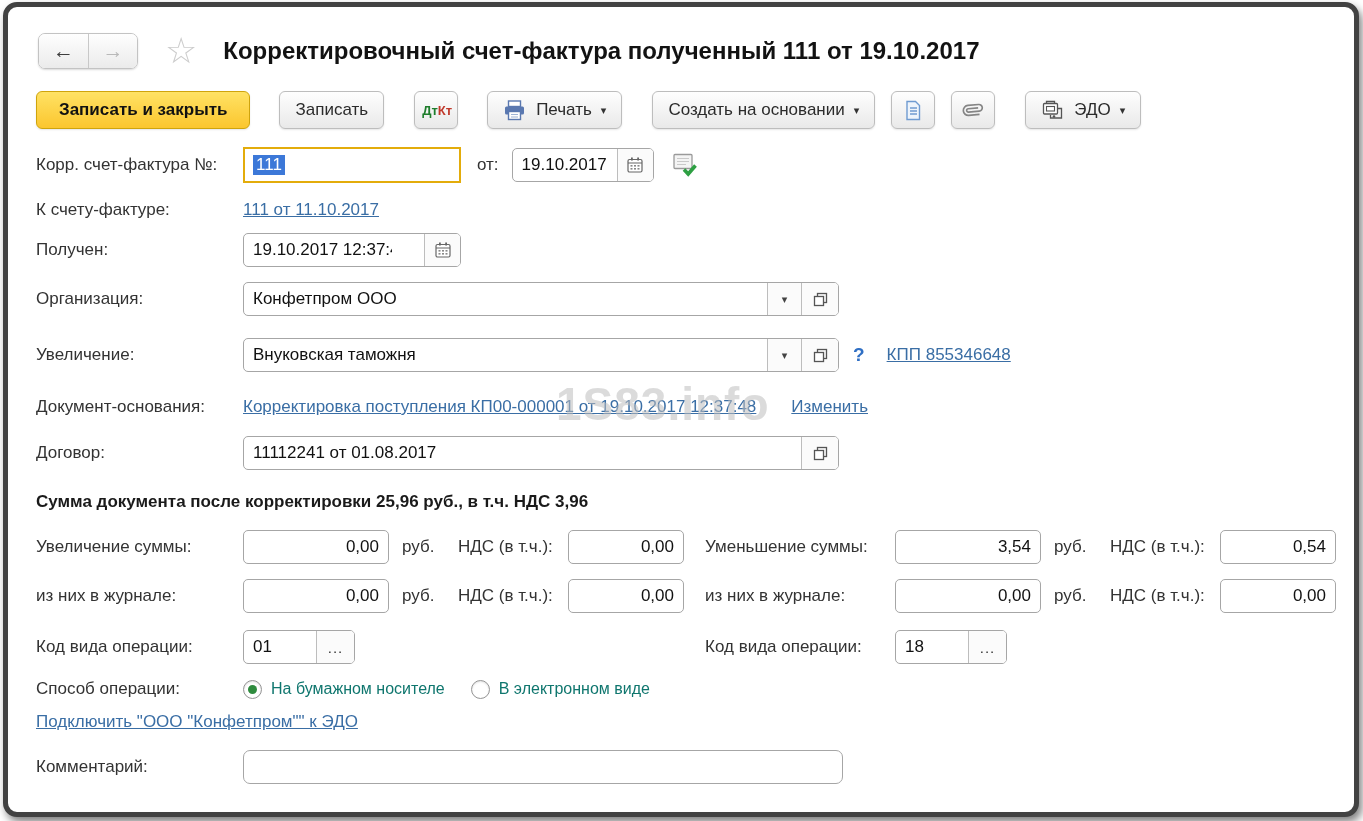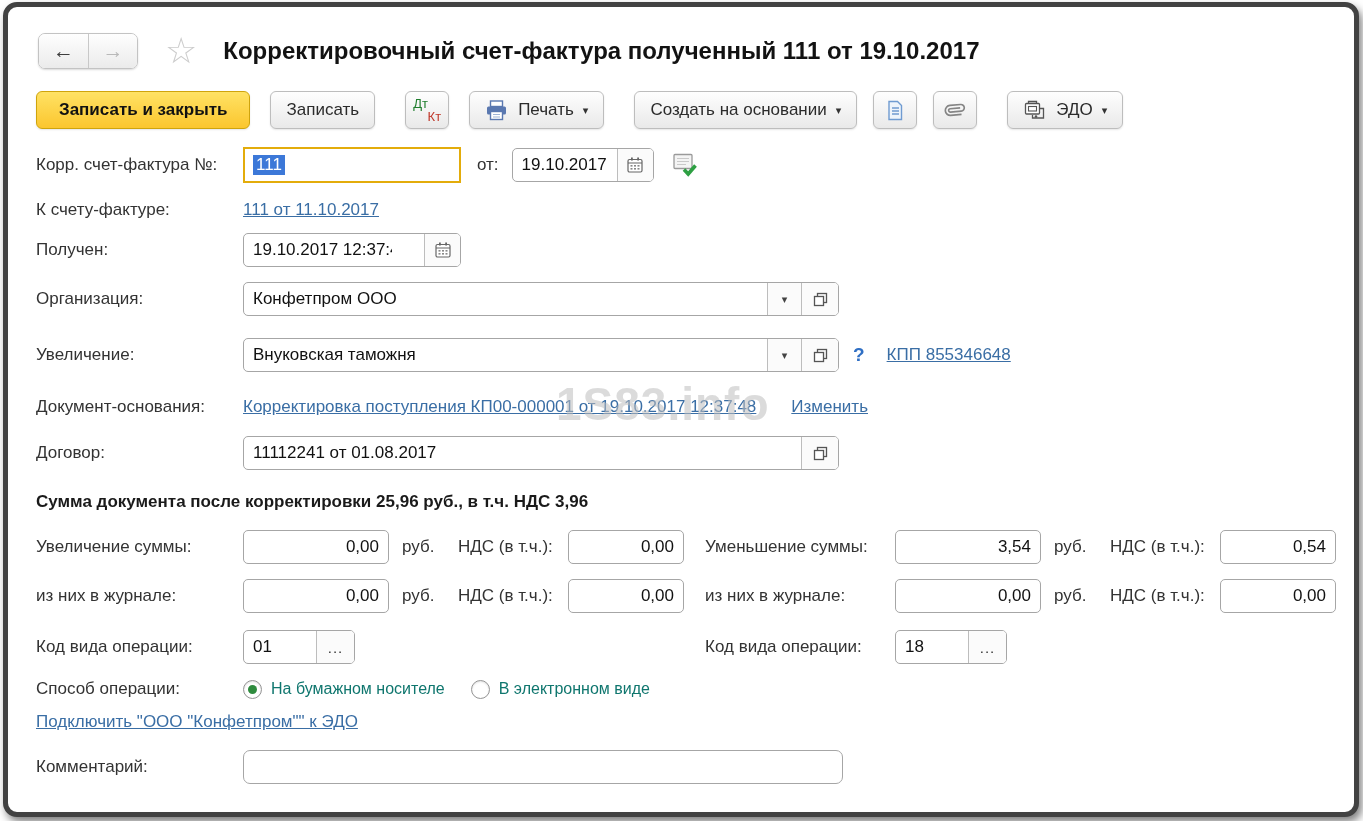--- a/index.html
+++ b/index.html
@@ -22,22 +22,22 @@
   .title { font-size:24px; font-weight:600; color:#121212; white-space:nowrap; }
 
   
   .toolbar { display:flex; align-items:center; height:42px; margin:0 0 16px 6px; }
   .btn { display:inline-flex; align-items:center; justify-content:center; height:38px; padding:0 15px;
          border:1px solid #bdbdbd; border-radius:6px; background:linear-gradient(#fefefe,#e9e9e9);
          font-size:17px; color:#2b2b2b; box-shadow:0 1px 2px rgba(0,0,0,.10); white-space:nowrap; cursor:default; }
   .btn .caret { font-size:11px; margin-left:9px; color:#333; }
   .btn-primary { background:linear-gradient(#ffe264,#fbc62e); border-color:#cfa40c; font-weight:bold; padding:0 22px; color:#111; }
   .btn-icon { width:44px; padding:0; }
-  .mr12{margin-right:20px;} .mr16{margin-right:16px;} .mr30{margin-right:30px;}
-  .dtkt { display:flex; flex-direction:column; width:28px; line-height:13px; font-size:13px; font-weight:normal;justify-content:flex-end; }
+  .mr12{margin-right:29px;} .mr16{margin-right:16px;} .mr30{margin-right:30px;}
+  .dtkt { display:flex; flex-direction:row; width:28px; line-height:13px; font-size:13px; font-weight:bold; }
   .dtkt .dt { color:#1e7d2c; align-self:flex-start; }
   .dtkt .kt { color:#c0392b; align-self:flex-end; }
   .btn svg { display:block; }
   .btn .icon-gap { margin-right:10px; }
 
   
   .row { display:flex; align-items:center; margin:0 0 15px 6px; }
   .lbl { width:207px; font-size:17px; color:#333; flex-shrink:0; }
   .field { display:flex; align-items:stretch; height:34px; border:1px solid #a6a6a6; border-radius:5px;
            background:#fff; overflow:hidden; }

